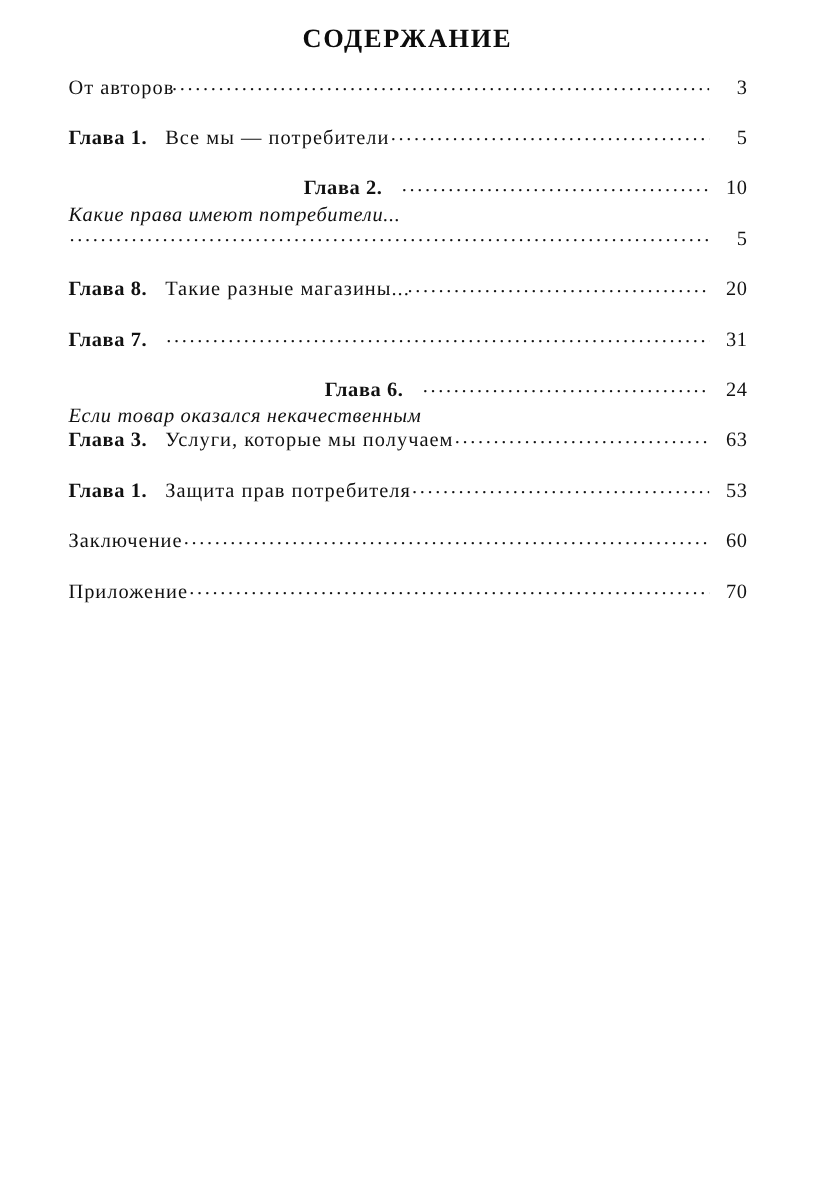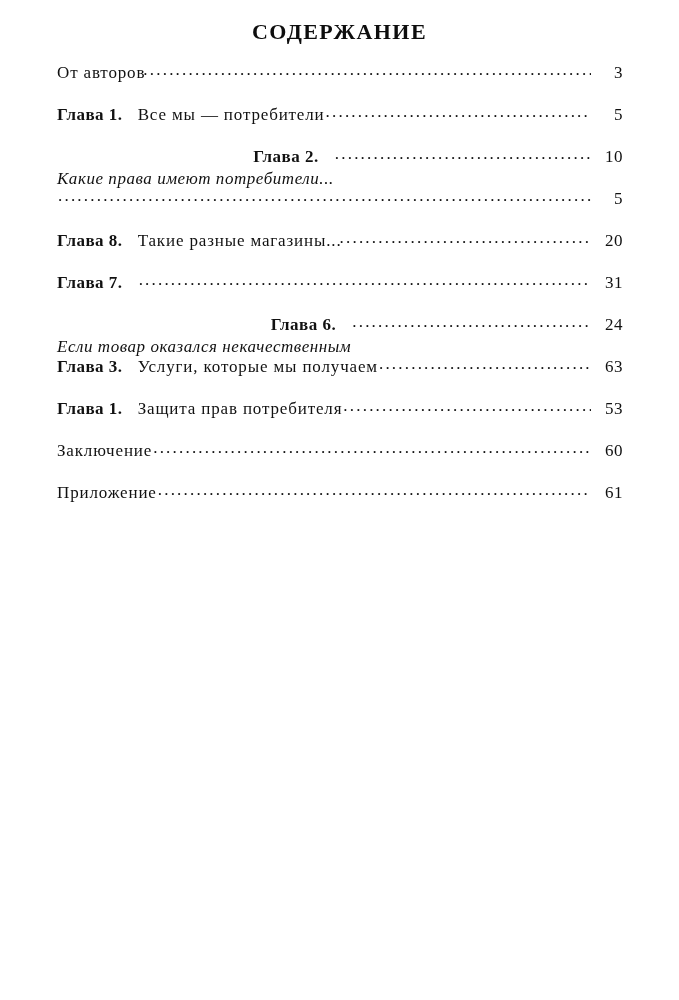--- a/index.html
+++ b/index.html
@@ -203,17 +203,17 @@
       <span class="toc-leader"></span>
       <span class="toc-page">60</span>
     </div>
 
     <div class="toc-row">
       <span class="toc-label">
 
         <span class="toc-text">Приложение</span>
       </span>
       <span class="toc-leader"></span>
-      <span class="toc-page">61</span>
+      <span class="toc-page">70</span>
     </div>
 
   </div>
 </div>
 
 </body></html>

